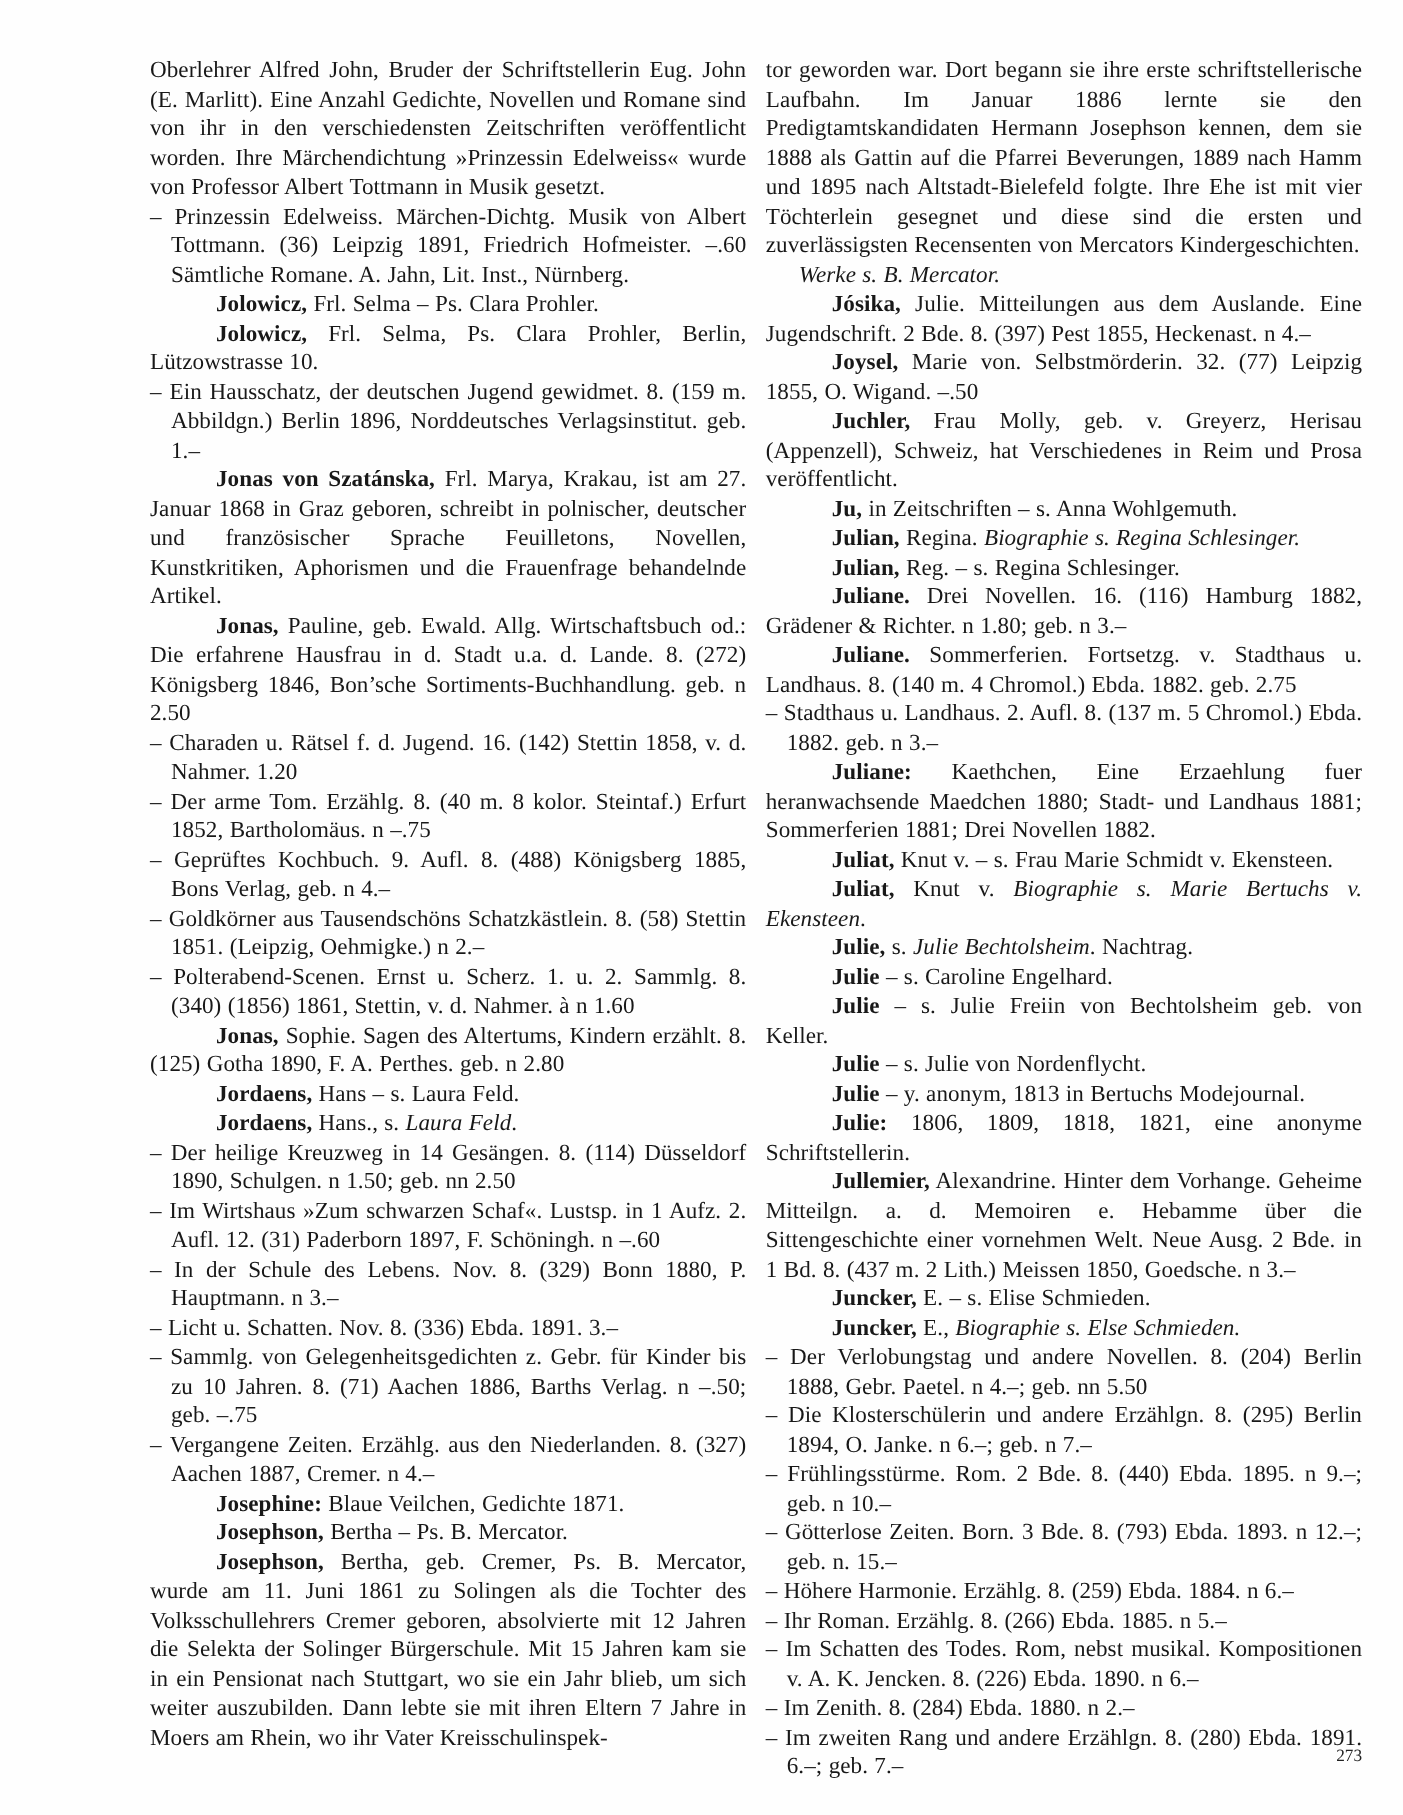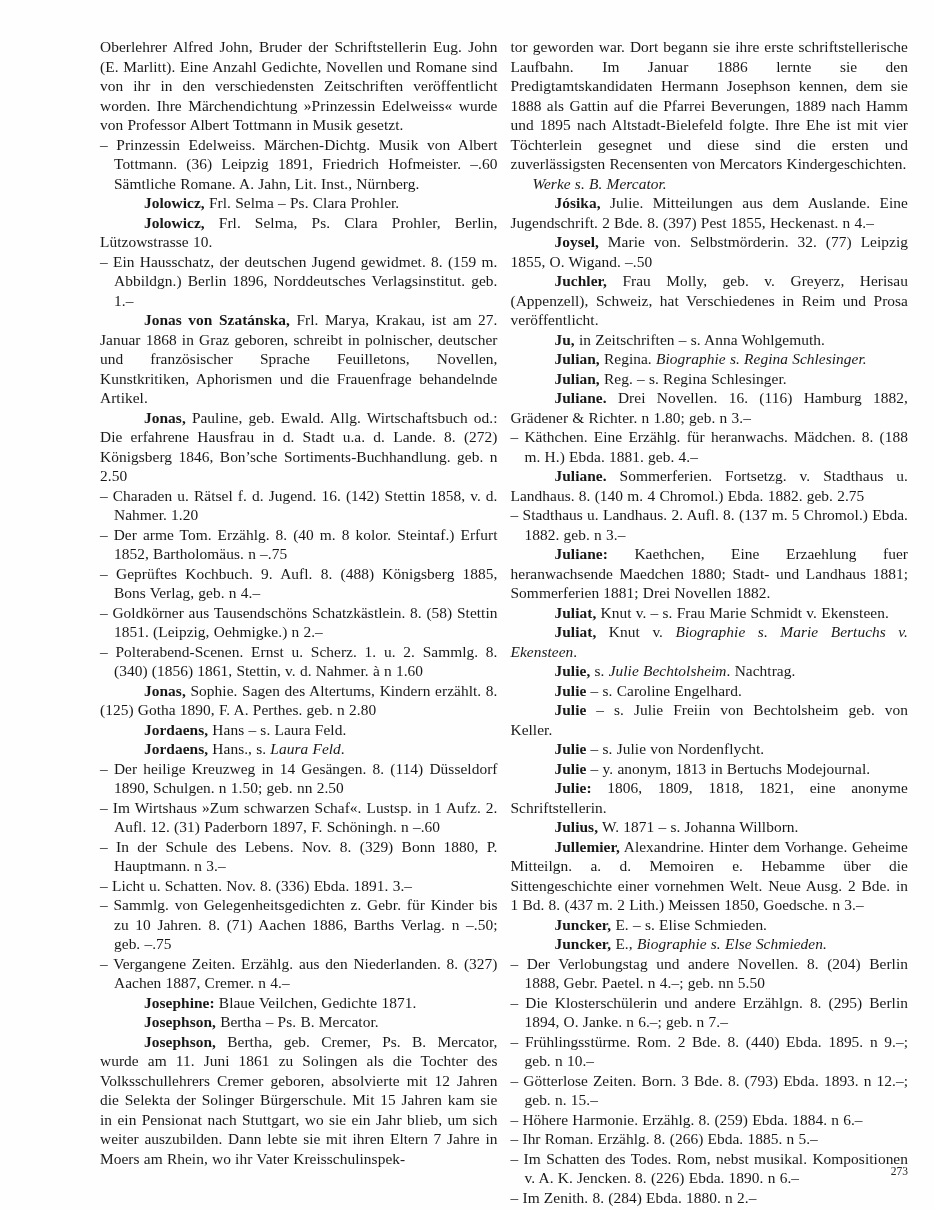--- a/index.html
+++ b/index.html
@@ -76,33 +76,31 @@
     <div class="column">
         <p class="para cont"><span>tor geworden war. Dort begann sie ihre erste schriftstellerische Laufbahn. Im Januar 1886 lernte sie den Predigtamtskandidaten Hermann Josephson kennen, dem sie 1888 als Gattin auf die Pfarrei Beverungen, 1889 nach Hamm und 1895 nach Altstadt-Bielefeld folgte. Ihre Ehe ist mit vier Töchterlein gesegnet und diese sind die ersten und zuverlässigsten Recensenten von Mercators Kindergeschichten.</span></p>
         <p class="para wref"><span class="italic">Werke s. B. Mercator.</span></p>
         <p class="para entry"><span class="bold">Jósika,</span><span> Julie. Mitteilungen aus dem Auslande. Eine Jugendschrift. 2 Bde. 8. (397) Pest 1855, Heckenast. n 4.–</span></p>
         <p class="para entry"><span class="bold">Joysel,</span><span> Marie von. Selbstmörderin. 32. (77) Leipzig 1855, O. Wigand. –.50</span></p>
         <p class="para entry"><span class="bold">Juchler,</span><span> Frau Molly, geb. v. Greyerz, Herisau (Appenzell), Schweiz, hat Verschiedenes in Reim und Prosa veröffentlicht.</span></p>
         <p class="para entry"><span class="bold">Ju,</span><span> in Zeitschriften – s. Anna Wohlgemuth.</span></p>
         <p class="para entry"><span class="bold">Julian,</span><span> Regina. </span><span class="italic">Biographie s. Regina Schlesinger.</span></p>
         <p class="para entry"><span class="bold">Julian,</span><span> Reg. – s. Regina Schlesinger.</span></p>
         <p class="para entry"><span class="bold">Juliane.</span><span> Drei Novellen. 16. (116) Hamburg 1882, Grädener &amp; Richter. n 1.80; geb. n 3.–</span></p>
-        <p class="para item"><span>– Käthchen. Eine Erzählg. für heranwachs. Mädchen. 8. (188 m. H.) Ebda. 1881. geb. 4.–</span></p>
         <p class="para entry"><span class="bold">Juliane.</span><span> Sommerferien. Fortsetzg. v. Stadthaus u. Landhaus. 8. (140 m. 4 Chromol.) Ebda. 1882. geb. 2.75</span></p>
         <p class="para item"><span>– Stadthaus u. Landhaus. 2. Aufl. 8. (137 m. 5 Chromol.) Ebda. 1882. geb. n 3.–</span></p>
         <p class="para entry"><span class="bold">Juliane:</span><span> Kaethchen, Eine Erzaehlung fuer heranwachsende Maedchen 1880; Stadt- und Landhaus 1881; Sommerferien 1881; Drei Novellen 1882.</span></p>
         <p class="para entry"><span class="bold">Juliat,</span><span> Knut v. – s. Frau Marie Schmidt v. Ekensteen.</span></p>
         <p class="para entry"><span class="bold">Juliat,</span><span> Knut v. </span><span class="italic">Biographie s. Marie Bertuchs v. Ekensteen</span><span>.</span></p>
         <p class="para entry"><span class="bold">Julie,</span><span> s. </span><span class="italic">Julie Bechtolsheim</span><span>. Nachtrag.</span></p>
         <p class="para entry"><span class="bold">Julie</span><span> – s. Caroline Engelhard.</span></p>
         <p class="para entry"><span class="bold">Julie</span><span> – s. Julie Freiin von Bechtolsheim geb. von Keller.</span></p>
         <p class="para entry"><span class="bold">Julie</span><span> – s. Julie von Nordenflycht.</span></p>
         <p class="para entry"><span class="bold">Julie</span><span> – y. anonym, 1813 in Bertuchs Modejournal.</span></p>
         <p class="para entry"><span class="bold">Julie:</span><span> 1806, 1809, 1818, 1821, eine anonyme Schriftstellerin.</span></p>
-        <p class="para entry"><span class="bold">Julius,</span><span> W. 1871 – s. Johanna Willborn.</span></p>
         <p class="para entry"><span class="bold">Jullemier,</span><span> Alexandrine. Hinter dem Vorhange. Geheime Mitteilgn. a. d. Memoiren e. Hebamme über die Sittengeschichte einer vornehmen Welt. Neue Ausg. 2 Bde. in 1 Bd. 8. (437 m. 2 Lith.) Meissen 1850, Goedsche. n 3.–</span></p>
         <p class="para entry"><span class="bold">Juncker,</span><span> E. – s. Elise Schmieden.</span></p>
         <p class="para entry"><span class="bold">Juncker,</span><span> E., </span><span class="italic">Biographie s. Else Schmieden.</span></p>
         <p class="para item"><span>– Der Verlobungstag und andere Novellen. 8. (204) Berlin 1888, Gebr. Paetel. n 4.–; geb. nn 5.50</span></p>
         <p class="para item"><span>– Die Klosterschülerin und andere Erzählgn. 8. (295) Berlin 1894, O. Janke. n 6.–; geb. n 7.–</span></p>
         <p class="para item"><span>– Frühlingsstürme. Rom. 2 Bde. 8. (440) Ebda. 1895. n 9.–; geb. n 10.–</span></p>
         <p class="para item"><span>– Götterlose Zeiten. Born. 3 Bde. 8. (793) Ebda. 1893. n 12.–; geb. n. 15.–</span></p>
         <p class="para item"><span>– Höhere Harmonie. Erzählg. 8. (259) Ebda. 1884. n 6.–</span></p>
         <p class="para item"><span>– Ihr Roman. Erzählg. 8. (266) Ebda. 1885. n 5.–</span></p>
         <p class="para item"><span>– Im Schatten des Todes. Rom, nebst musikal. Kompositionen v. A. K. Jencken. 8. (226) Ebda. 1890. n 6.–</span></p>

